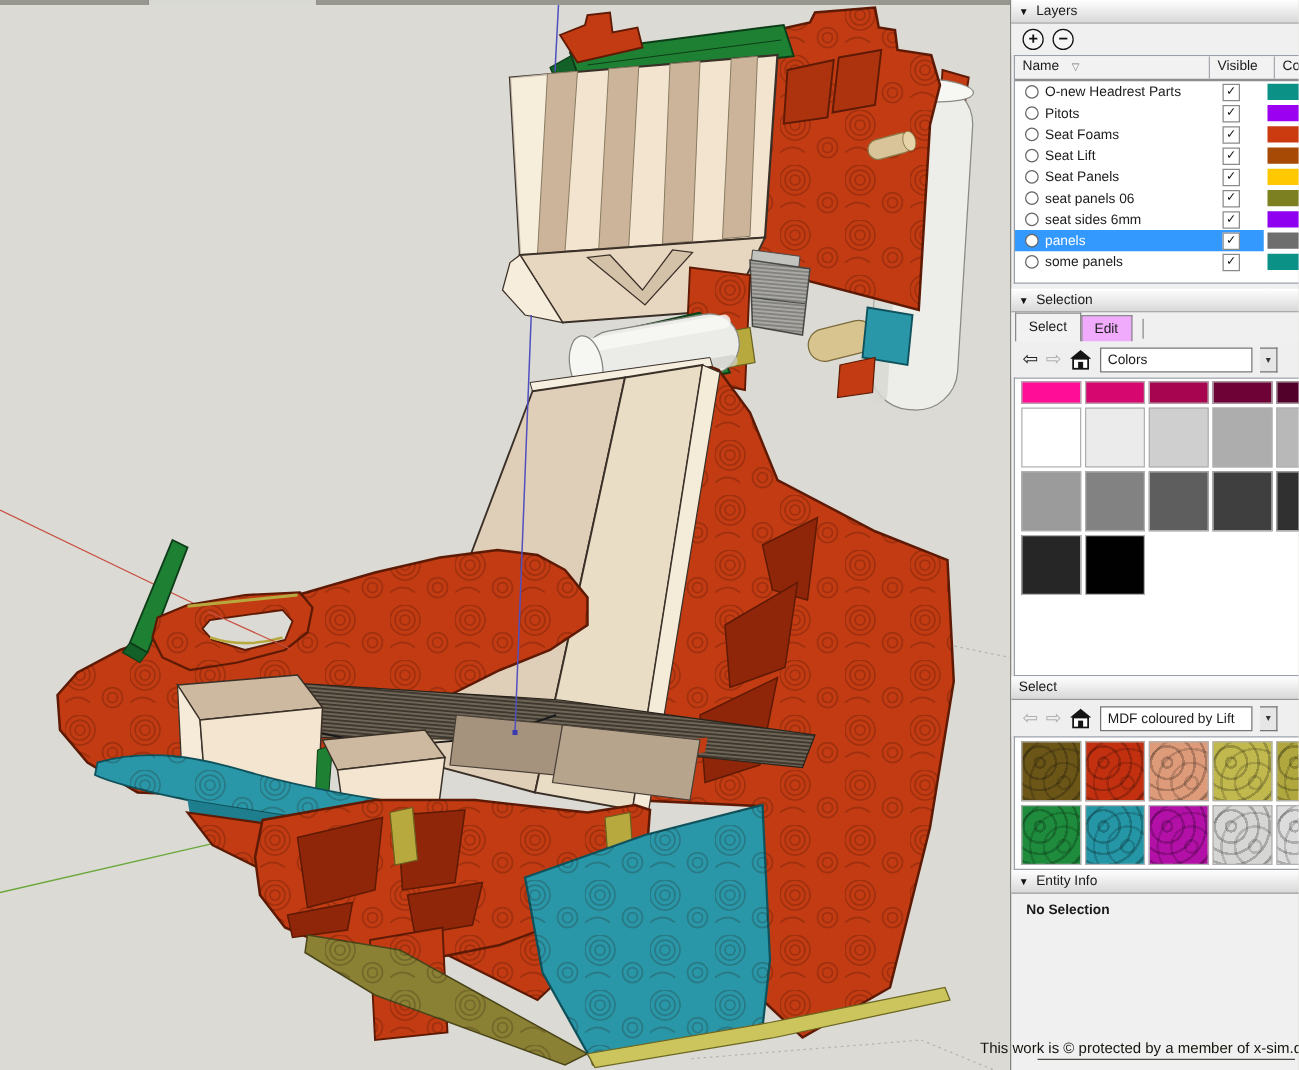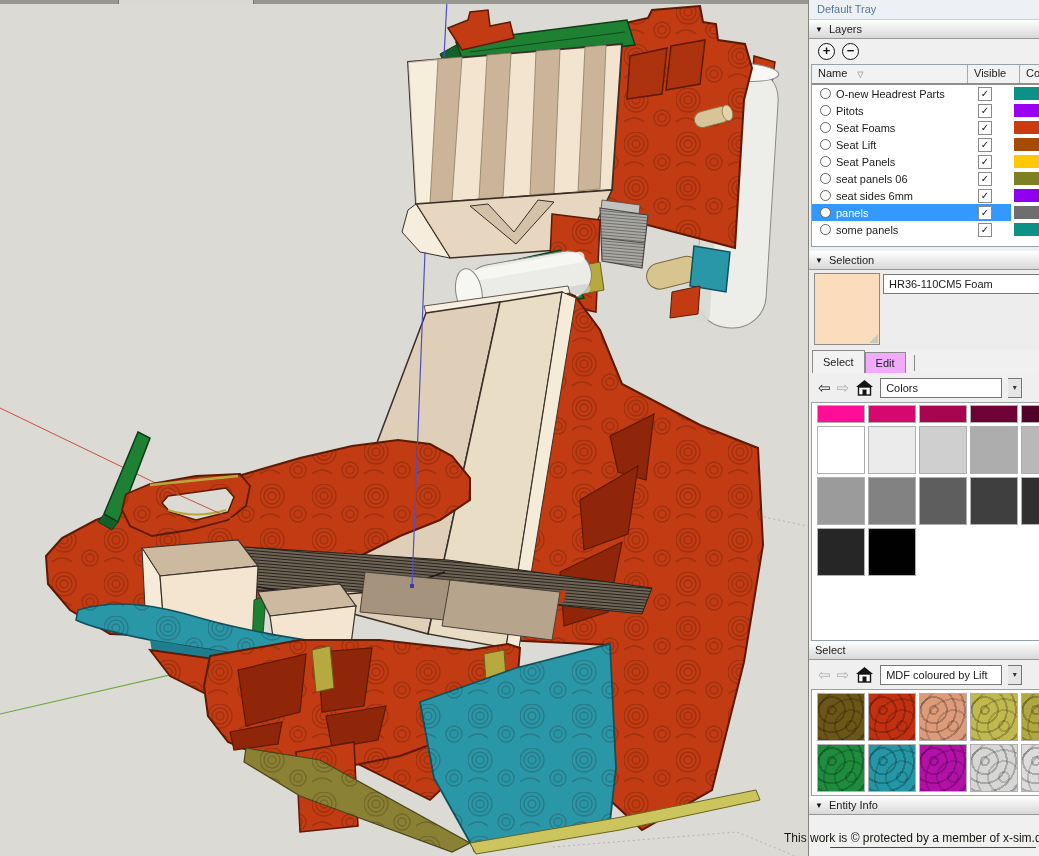--- a/index.html
+++ b/index.html
@@ -245,21 +245,20 @@
         <line x1="425" y1="252" x2="412" y2="586" stroke="#5050C0" stroke-width="1.2"></line>
         <rect x="410" y="584" width="4" height="4" fill="#3a3ab0"></rect>
       </g>
     </svg>
     <div id="topstrip">
         <div class="inset"></div>
       </div>
   </div>
 
   <div id="tray">
-    <div class="tray-title">Default Tray</div>
 
     <div class="sec-hdr">
       <span class="sec-tri">▼</span>
       <span>Layers</span>
     </div>
 
     <div class="btnrow">
       <div class="circlebtn">+</div>
       <div class="circlebtn">−</div>
     </div>
@@ -364,26 +363,20 @@
         </div>
     </div>
 
     <div style="height:4px"></div>
 
     <div class="sec-hdr">
       <span class="sec-tri">▼</span>
       <span>Selection</span>
     </div>
 
-    <div class="mat-body">
-      <div class="mat-preview" id="mat-preview" style="background: rgb(251, 220, 189);">
-          <div class="rs"></div>
-        </div>
-      <div class="mat-name">HR36-110CM5 Foam</div>
-    </div>
 
     <div class="tabs">
       <div class="tab active">Select</div>
       <div class="tab">Edit</div>
       <div class="tabsep"></div>
     </div>
 
     <div class="navrow">
       <span class="navarrow" style="color:#222">⇦</span>
       <span class="navarrow" style="color:#b0b0b0">⇨</span>
@@ -458,17 +451,18 @@
             <div class="sw wood" style="background: rgb(214, 214, 212);"></div>
             <div class="sw wood" style="background: rgb(220, 220, 220);"></div>
           </div>
         </div>
     </div>
 
     <div class="sec-hdr">
       <span class="sec-tri">▼</span>
       <span>Entity Info</span>
     </div>
+    <div class="entity-body">No Selection</div>
   </div>
 
   <div id="watermark">This work is © protected by a member of x-sim.de</div>
   <div id="watermark-line"></div>
 </div>
 
 </body></html>

